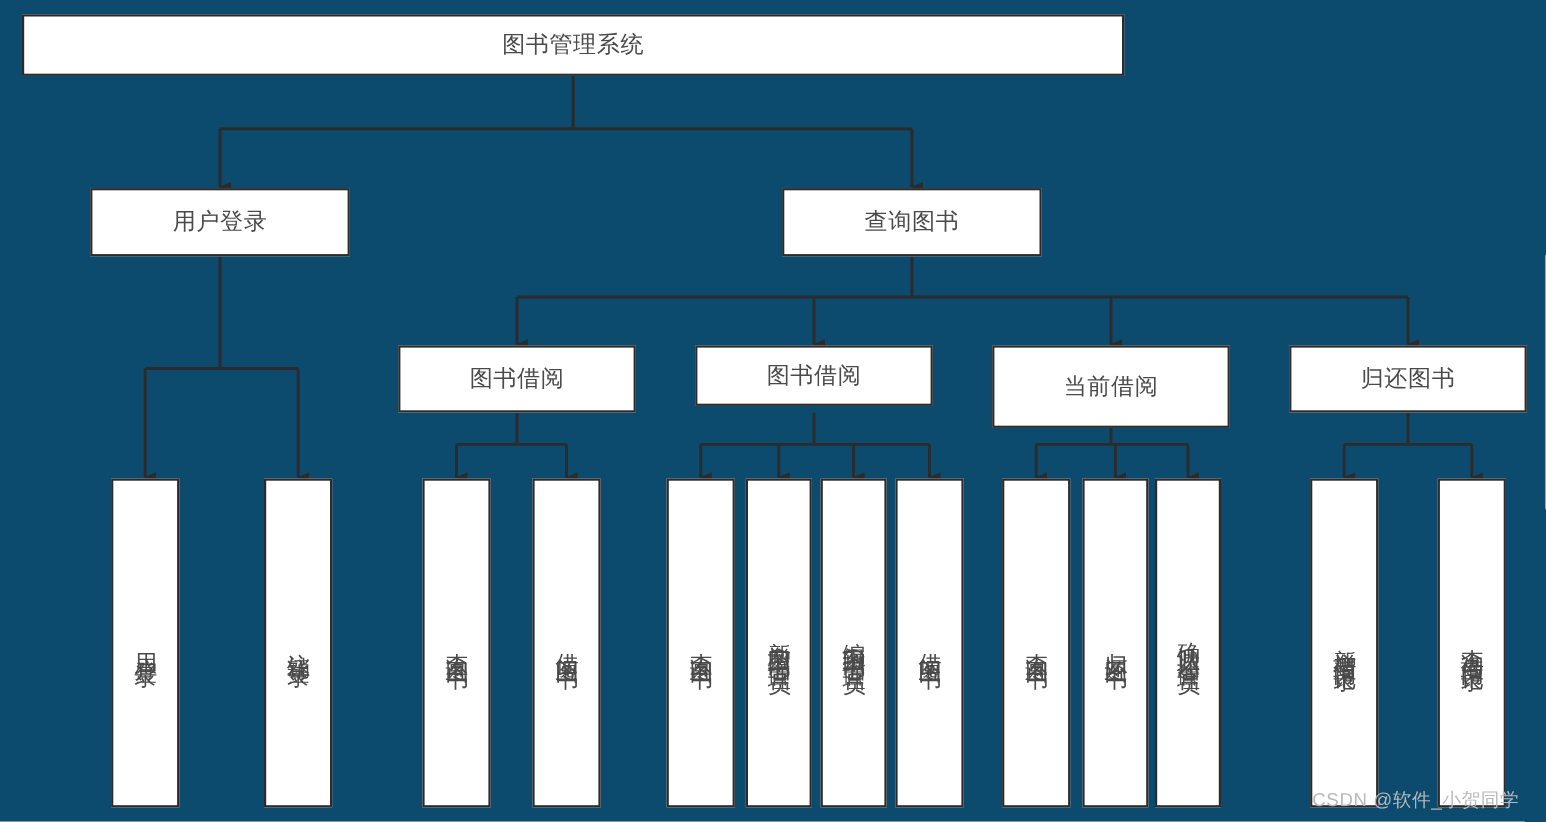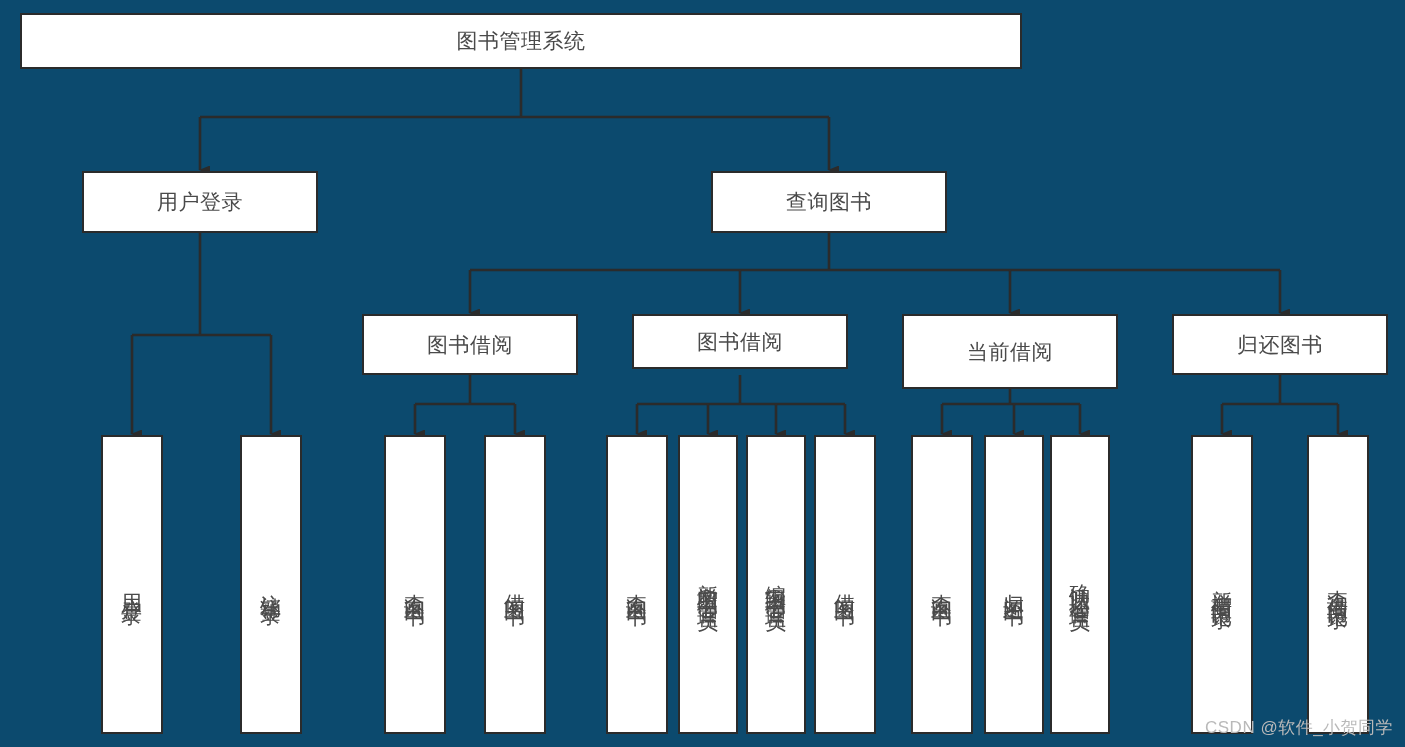--- a/index.html
+++ b/index.html
@@ -58,21 +58,20 @@
     line-height: 1;
     max-height: 100%;
   }
   .watermark {
     position: absolute;
     font-size: 17px;
     color: #b9b9b9;
     letter-spacing: 0.5px;
     white-space: nowrap;
     user-select: none;
-    margin-left: 12px;
   }
 </style>
 </head>
 <body>
 
 <div id="canvas">
   <svg id="wires" viewBox="0 0 1405 747">
     <defs>
       <marker id="arrowhead" markerWidth="9" markerHeight="11" refX="4.5" refY="10" orient="auto" markerUnits="userSpaceOnUse">
         <path d="M0,0 L9,0 L4.5,11 Z" fill="#2b2b2b"></path>

